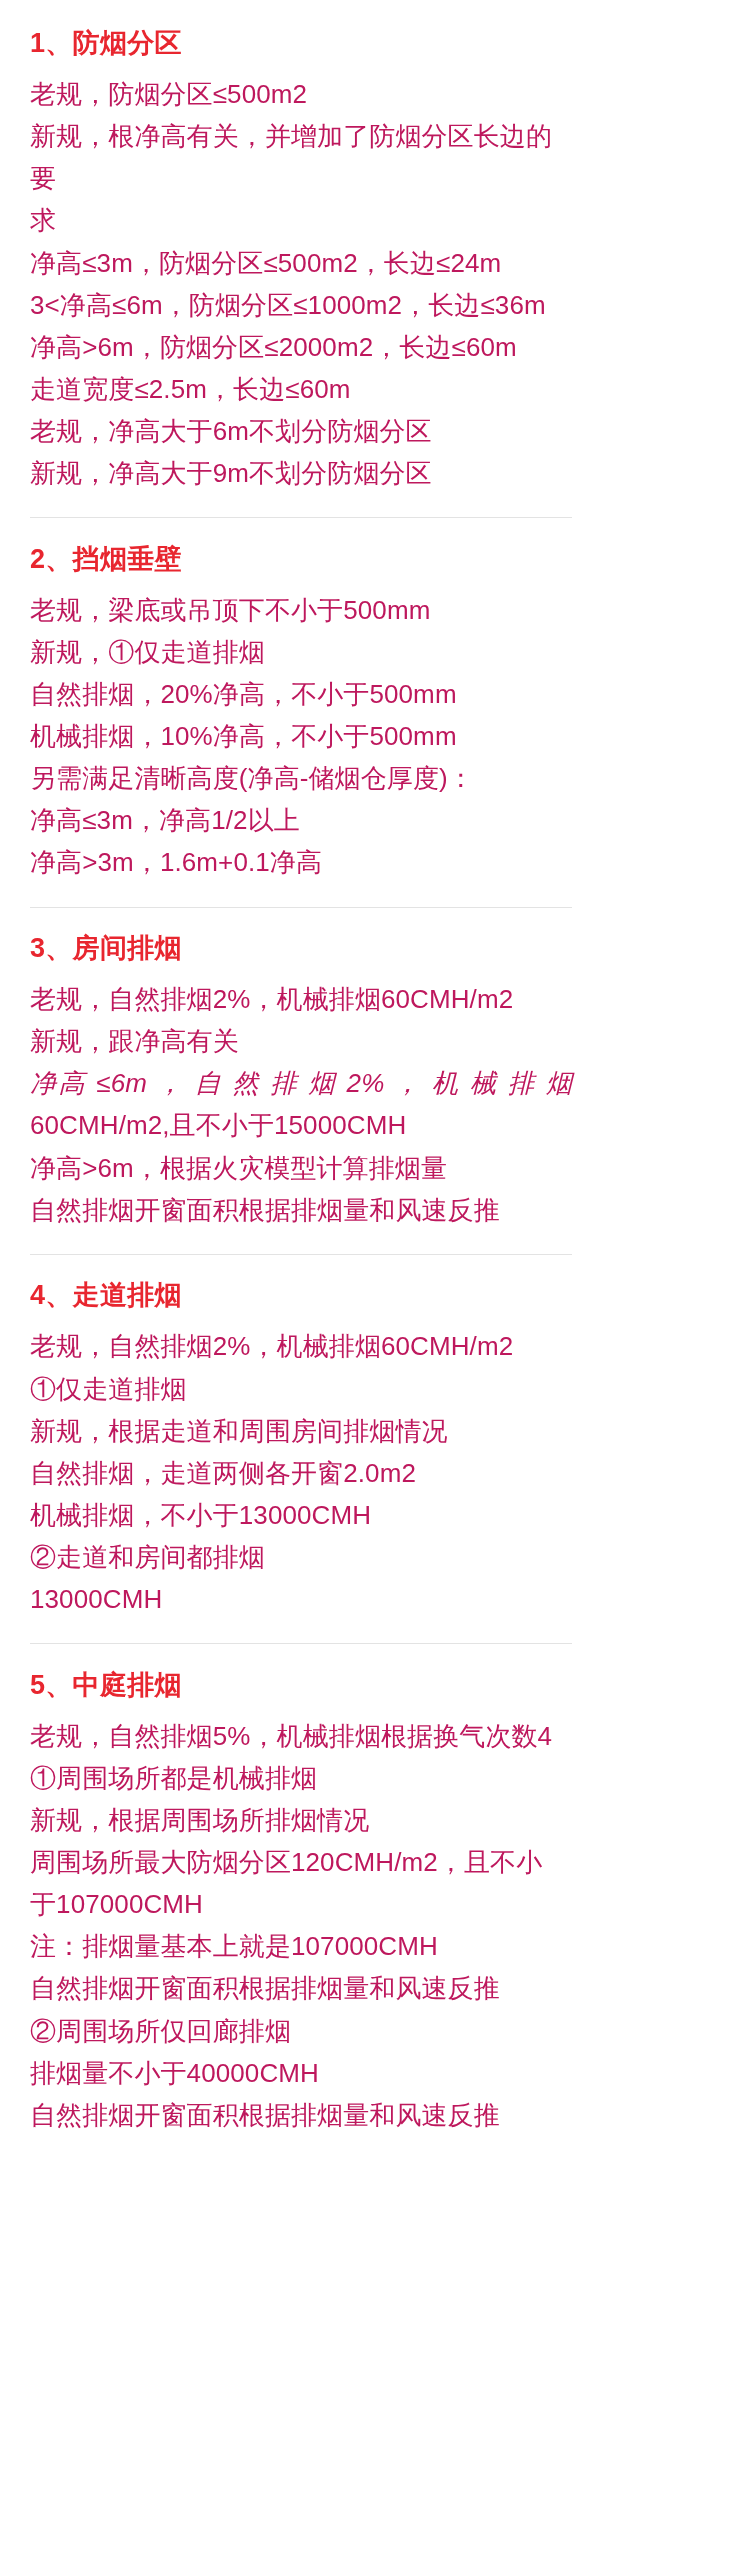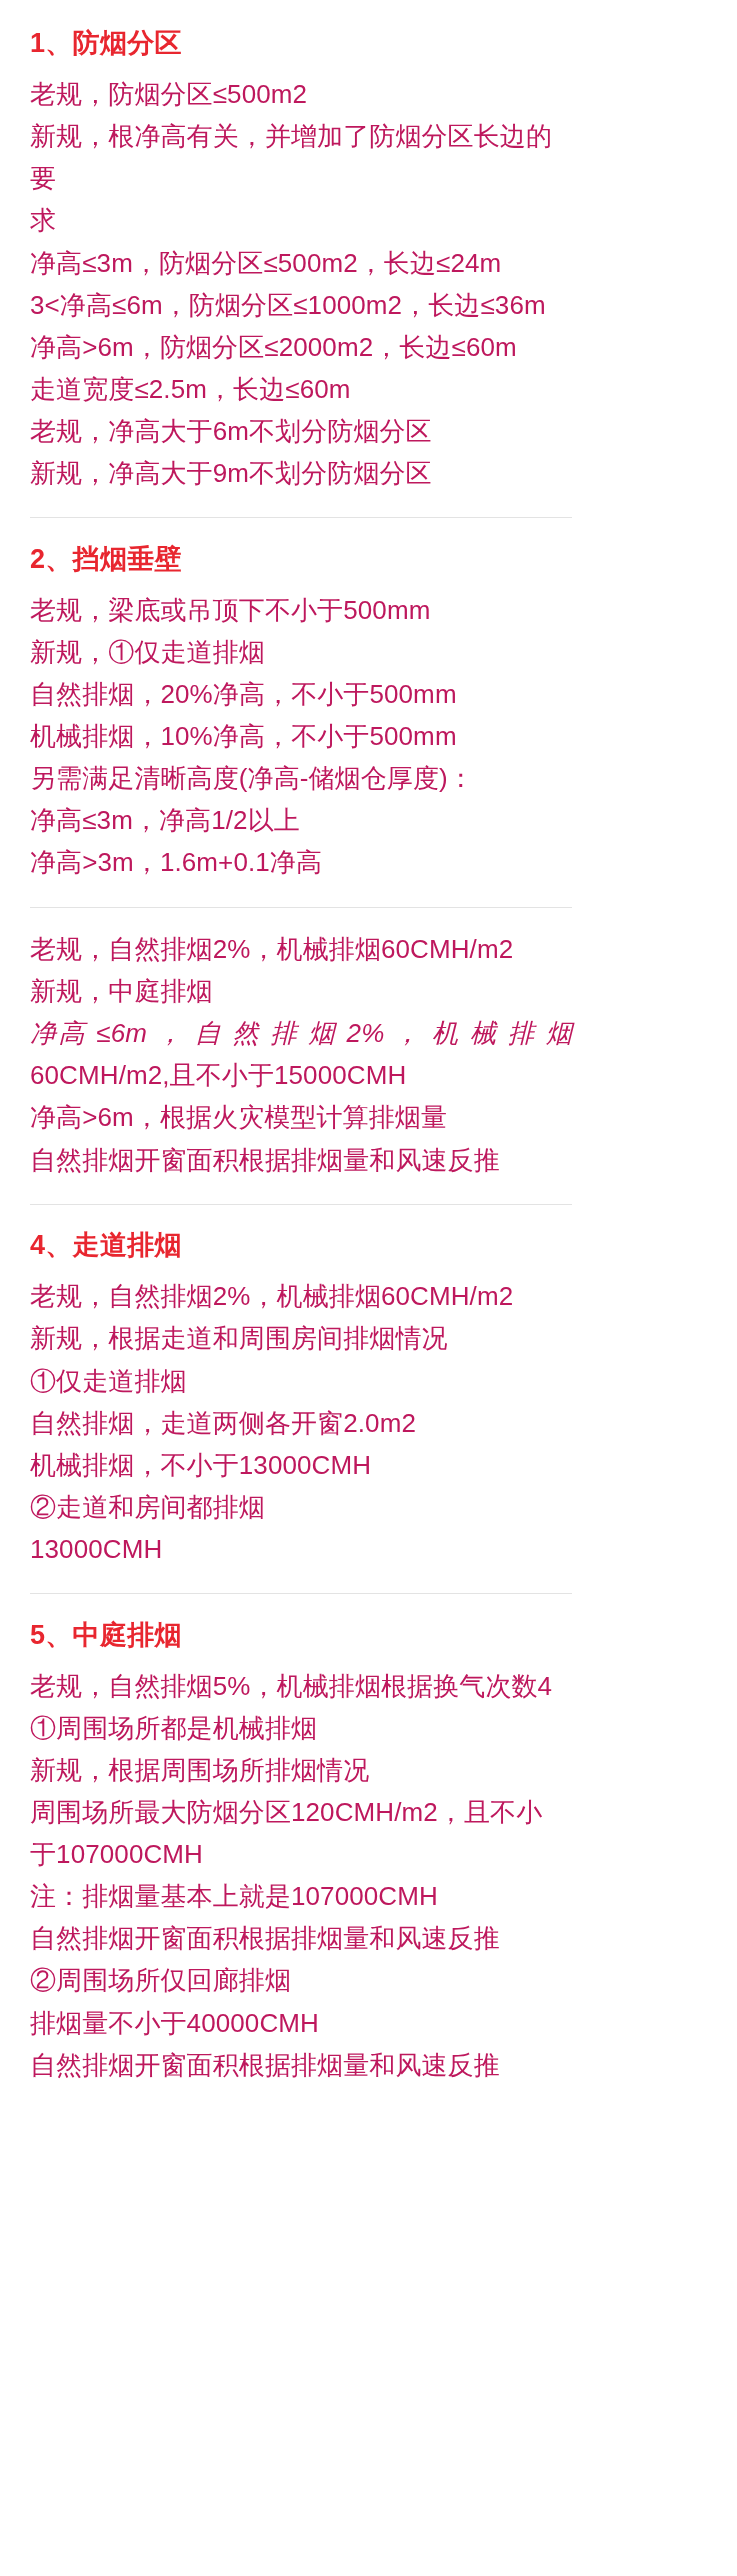--- a/index.html
+++ b/index.html
@@ -74,33 +74,34 @@
         <div class="line">老规，梁底或吊顶下不小于500mm</div>
         <div class="line">新规，①仅走道排烟</div>
         <div class="line">自然排烟，20%净高，不小于500mm</div>
         <div class="line">机械排烟，10%净高，不小于500mm</div>
         <div class="line">另需满足清晰高度(净高-储烟仓厚度)：</div>
         <div class="line">净高≤3m，净高1/2以上</div>
         <div class="line">净高&gt;3m，1.6m+0.1净高</div>
       </div>
       <hr class="divider">
       <div class="section">
+        <div class="section-title">3、房间排烟</div>
         <div class="line">老规，自然排烟2%，机械排烟60CMH/m2</div>
-        <div class="line">新规，中庭排烟</div>
+        <div class="line">新规，跟净高有关</div>
         <div class="line justify">净高 ≤6m ， 自 然 排 烟 2% ， 机 械 排 烟</div>
         <div class="line">60CMH/m2,且不小于15000CMH</div>
         <div class="line">净高&gt;6m，根据火灾模型计算排烟量</div>
         <div class="line">自然排烟开窗面积根据排烟量和风速反推</div>
       </div>
       <hr class="divider">
       <div class="section">
         <div class="section-title">4、走道排烟</div>
         <div class="line">老规，自然排烟2%，机械排烟60CMH/m2</div>
+        <div class="line">①仅走道排烟</div>
         <div class="line">新规，根据走道和周围房间排烟情况</div>
-        <div class="line">①仅走道排烟</div>
         <div class="line">自然排烟，走道两侧各开窗2.0m2</div>
         <div class="line">机械排烟，不小于13000CMH</div>
         <div class="line">②走道和房间都排烟</div>
         <div class="line">13000CMH</div>
       </div>
       <hr class="divider">
       <div class="section">
         <div class="section-title">5、中庭排烟</div>
         <div class="line">老规，自然排烟5%，机械排烟根据换气次数4</div>
         <div class="line">①周围场所都是机械排烟</div>

